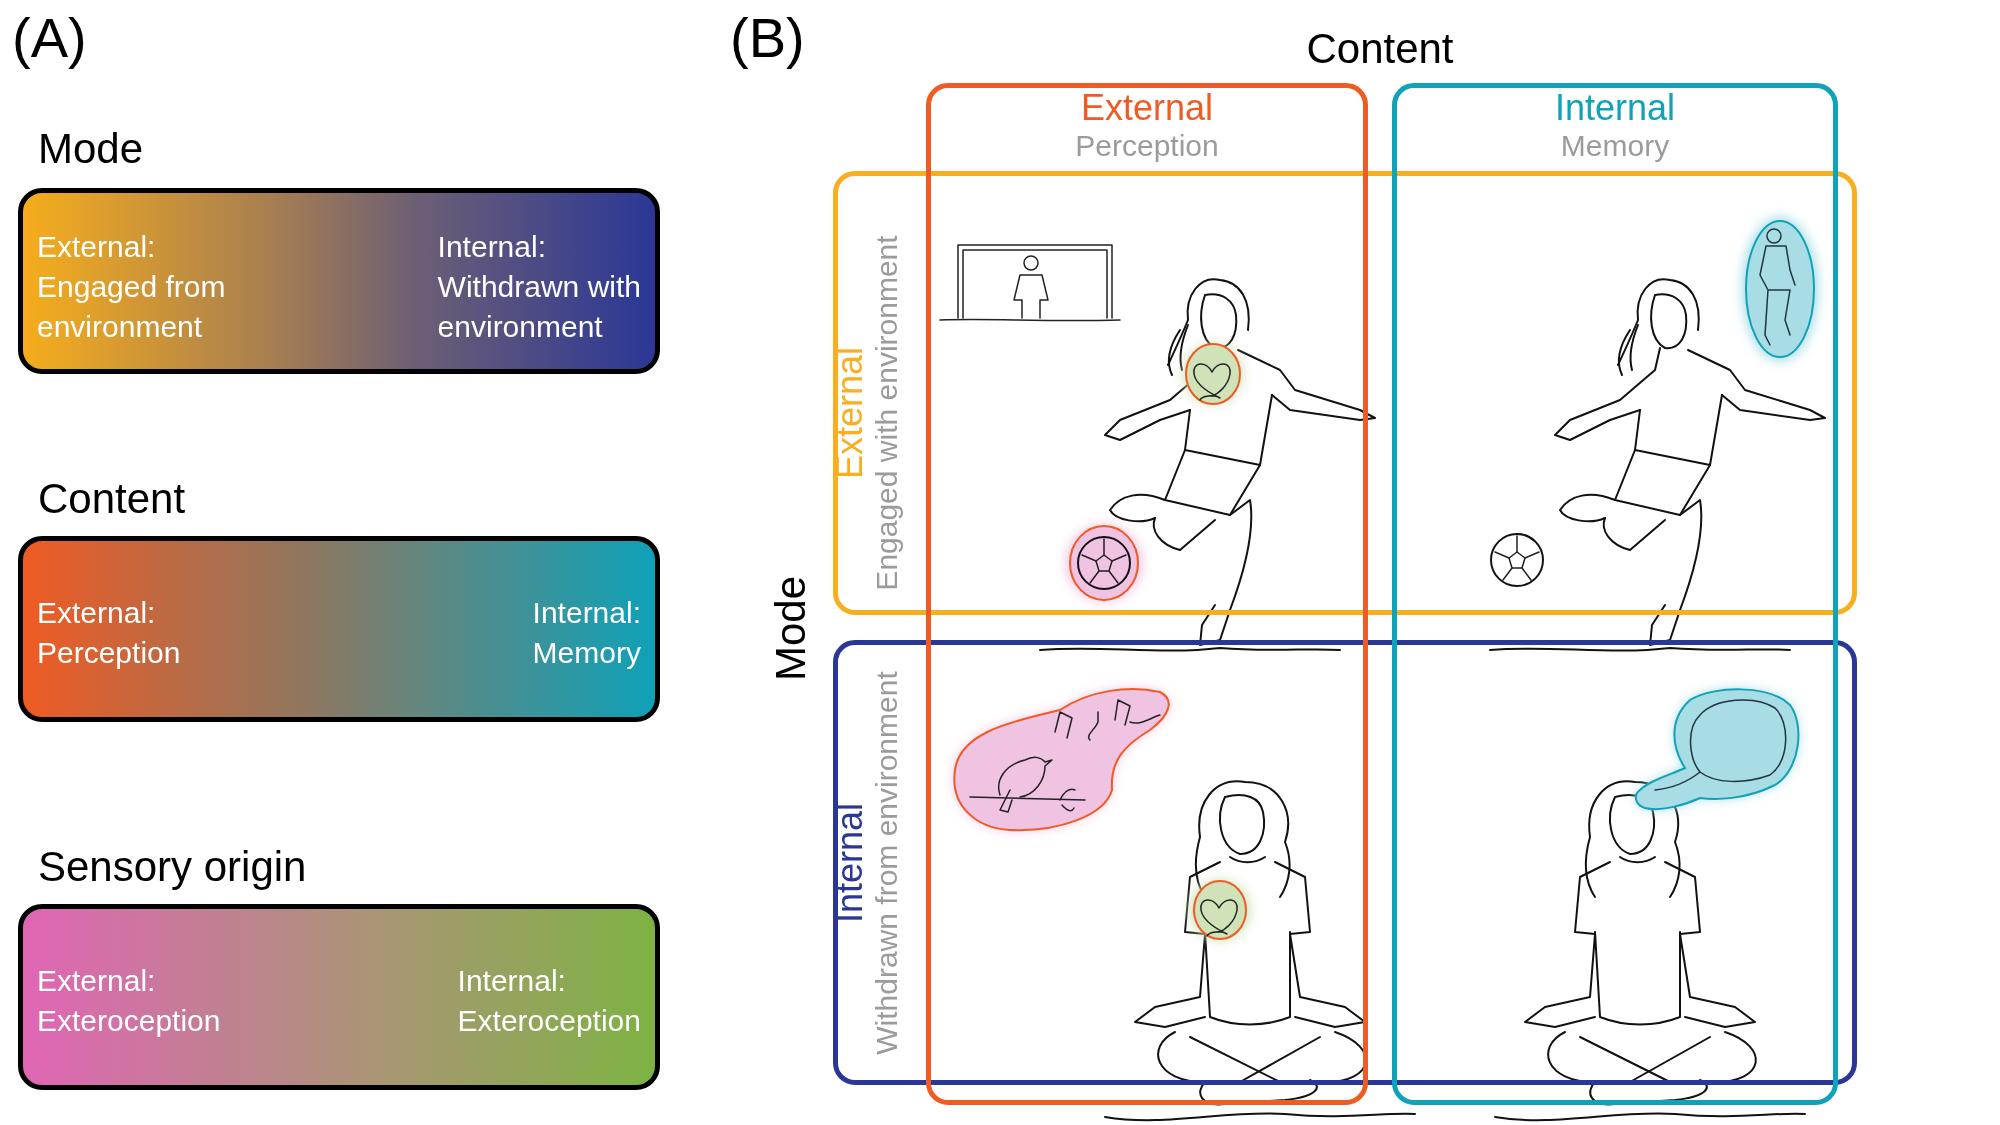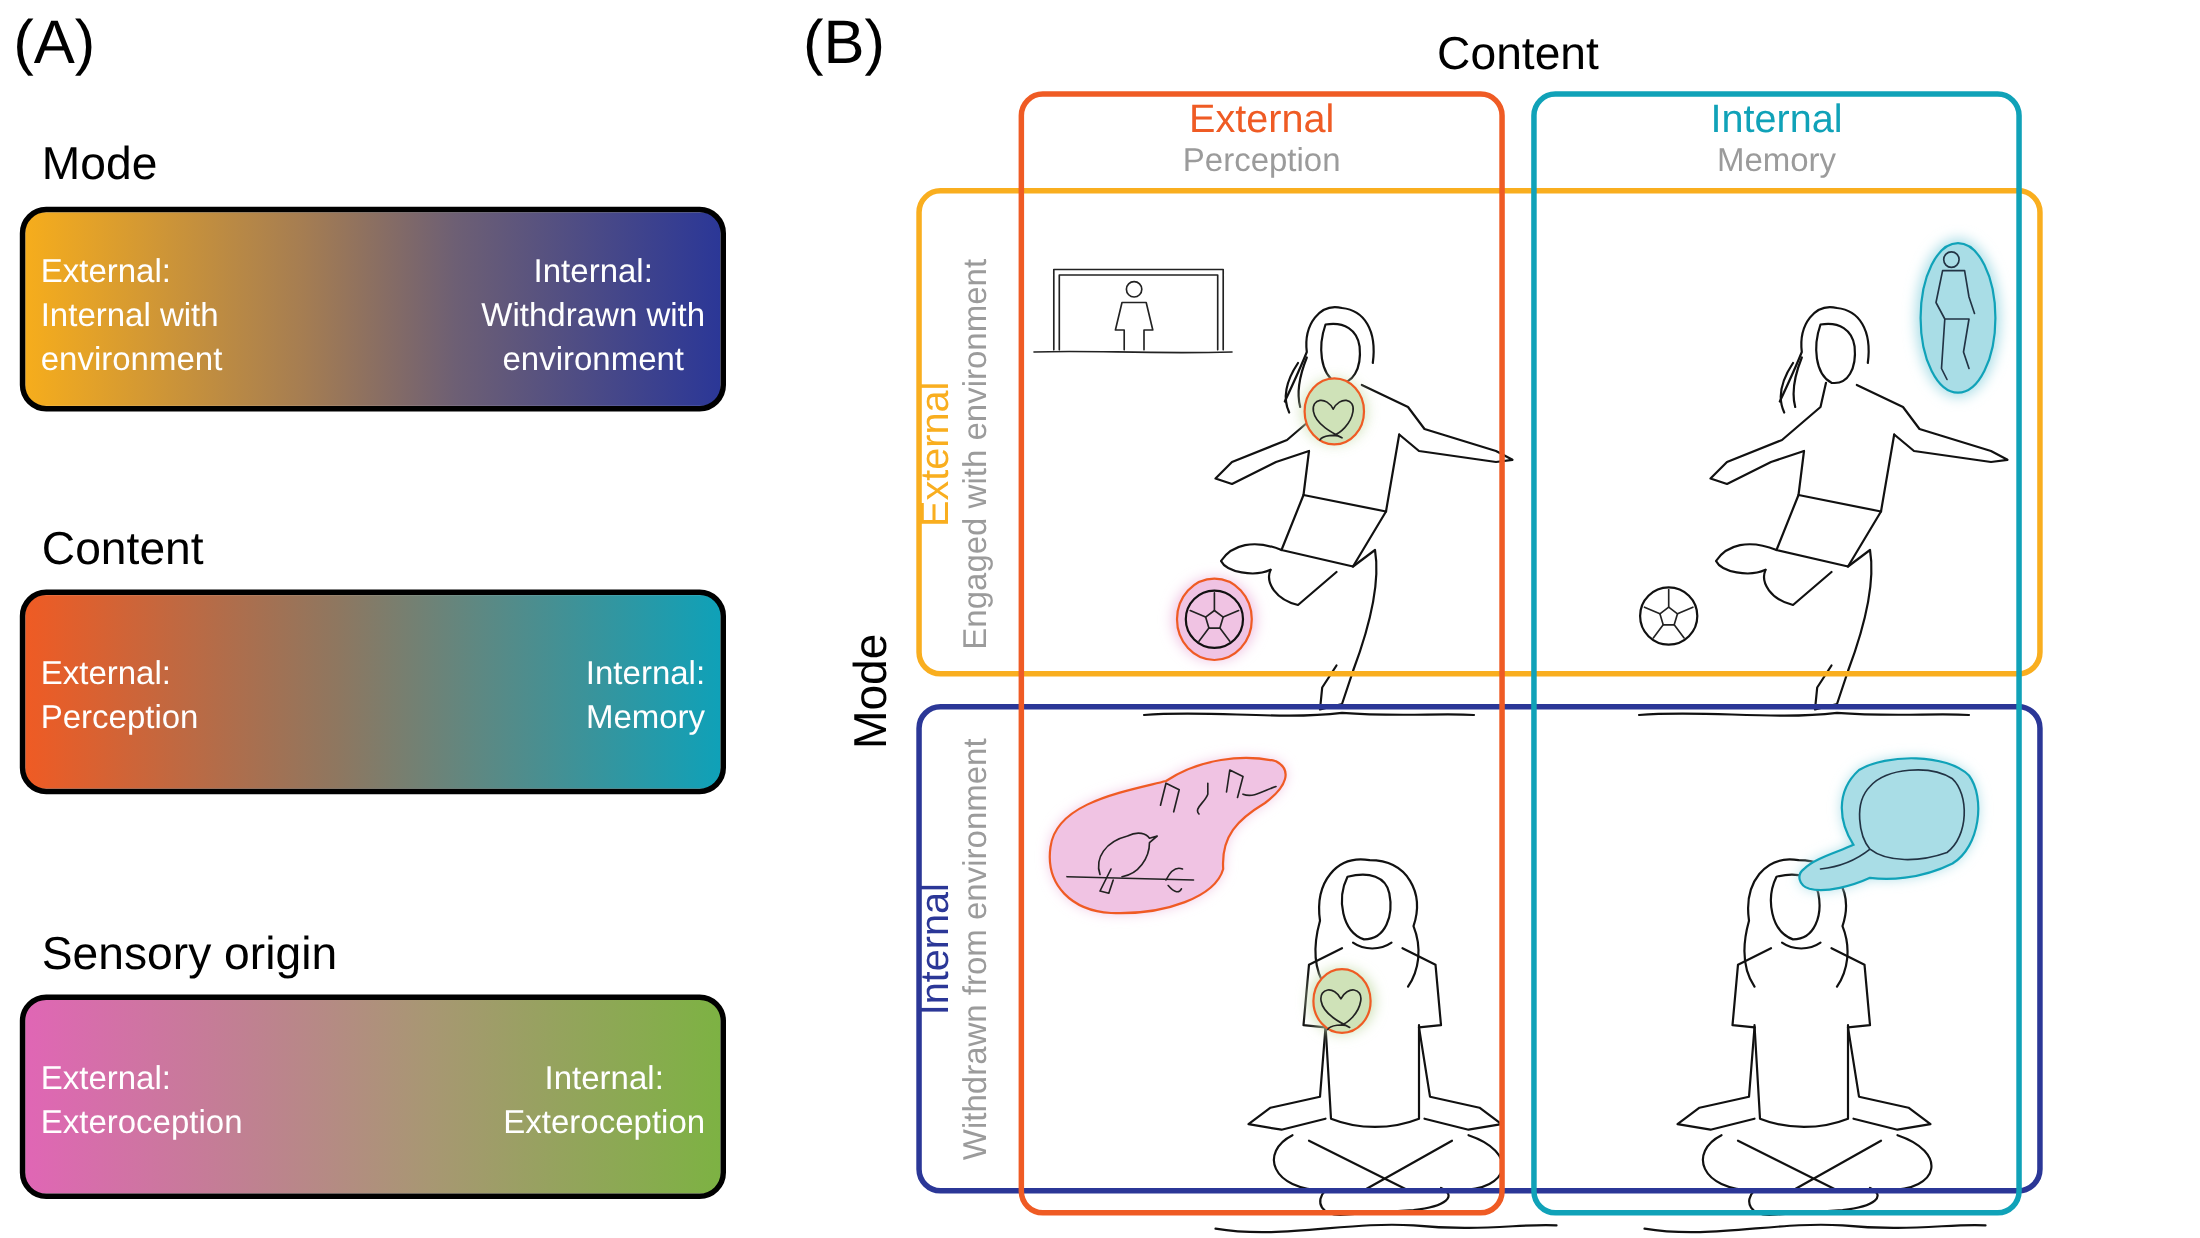--- a/index.html
+++ b/index.html
@@ -5,21 +5,21 @@
   html, body { margin:0; padding:0; background:#ffffff; }
   body { width:2000px; height:1125px; position:relative; overflow:hidden;
          font-family:"Liberation Sans", sans-serif; color:#000; }
   .abs { position:absolute; }
   .panel-label { font-size:56px; line-height:1; }
   .dim-title { font-size:42px; line-height:1; }
   .grad-box { position:absolute; left:18px; width:632px; height:176px;
               border:5px solid #000; border-radius:24px; box-sizing:content-box; }
   .grad-text { position:absolute; color:#fff; font-size:30px; line-height:40px; }
   .grad-text.left { left:14px; text-align:left; }
-  .grad-text.right { right:14px; text-align:center; }
+  .grad-text.right { right:14px; text-align:left; }
   #mode-box { top:188px; background:linear-gradient(to right,#f6ad1c,#a57d52 40%,#6d5f74 62%,#2b3797); }
   #content-box { top:536px; background:linear-gradient(to right,#ef5b24,#8e7760 45%,#5e8882 65%,#0fa1b8); }
   #sensory-box { top:904px; background:linear-gradient(to right,#e066b5,#bd838e 35%,#a89773 58%,#7db243); }
 
   .frame { position:absolute; box-sizing:border-box; border-radius:22px; border-style:solid; border-width:5px; }
   #col-external { left:926px; top:83px; width:442px; height:1022px; border-color:#ef5b24; z-index:3; }
   #col-internal { left:1392px; top:83px; width:446px; height:1022px; border-color:#10a2b8; z-index:3; }
   #row-external { left:833px; top:171px; width:1024px; height:444px; border-color:#f9ae1f; z-index:2; }
   #row-internal { left:833px; top:640px; width:1024px; height:445px; border-color:#2b3797; z-index:2; }
 
@@ -37,21 +37,21 @@
 </style>
 </head>
 <body>
 
 <div class="abs panel-label" style="left:12px;top:10px;">(A)</div>
 
 <div class="abs dim-title" style="left:38px;top:128px;">Mode</div>
 <div class="grad-box" id="mode-box">
   <div class="grad-text left" style="top:34px;">
     <div>External:</div>
-    <div>Internal with</div>
+    <div>Engaged from</div>
     <div>environment</div>
   </div>
   <div class="grad-text right" style="top:34px;">
     <div>Internal:</div>
     <div>Withdrawn with</div>
     <div>environment</div>
   </div>
 </div>
 
 <div class="abs dim-title" style="left:38px;top:478px;">Content</div>

